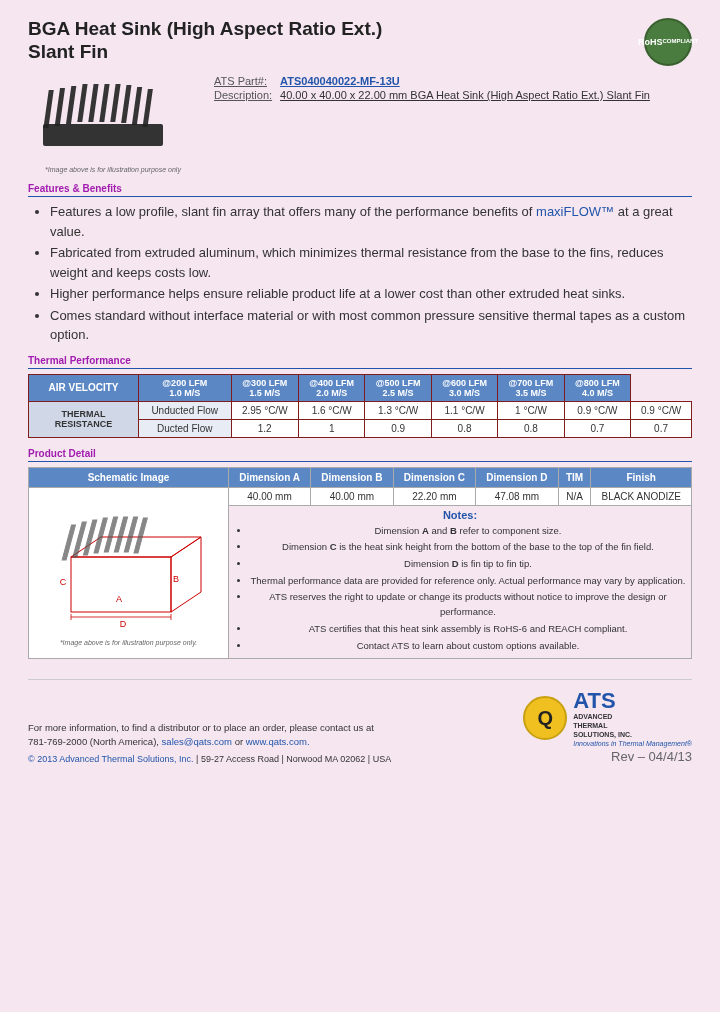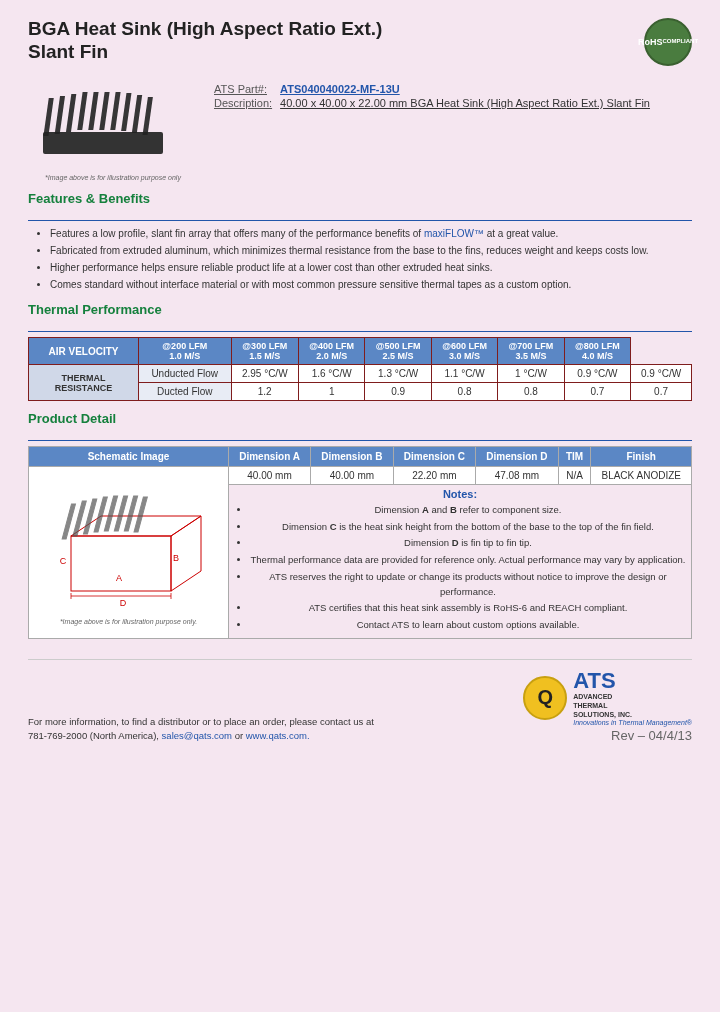--- a/index.html
+++ b/index.html
@@ -14,21 +14,21 @@
     .page {
       width: 720px;
       background: #f5e6f0;
       padding: 18px 28px 10px 28px;
     }
     
     .header-row {
       display: flex;
       justify-content: space-between;
       align-items: flex-start;
-      margin-bottom: 16px;
+      margin-bottom: 8px;
     }
     .main-title {
       font-size: 19px;
       font-weight: bold;
       color: #222;
       line-height: 1.2;
     }
     .rohs-badge {
       width: 48px;
       height: 48px;
@@ -92,35 +92,35 @@
     .detail-value.blue-link {
       color: #2255aa;
       font-weight: bold;
     }
     .detail-value.link {
       color: #2255aa;
     }
 
     
     .section-title {
-      font-size: 13px;
-      font-weight: bold;
-      color: #15803d;
+      font-size: 10px;
+      font-weight: bold;
+      color: #a21caf;
       margin-bottom: 5px;
       margin-top: 10px;
       border-bottom: 1px solid #2255aa;
-      padding-bottom: 14px;
+      padding-bottom: 2px;
     }
     .features-list {
       list-style: disc;
       margin-left: 22px;
       margin-bottom: 6px;
     }
     .features-list li {
-      font-size: 10px;
+      font-size: 13px;
       line-height: 1.5;
       color: #333;
       margin-bottom: 2px;
     }
     .blue-inline { color: #2255aa; }
 
     
     .thermal-table {
       width: 100%;
       border-collapse: collapse;
@@ -474,20 +474,24 @@
   <div class="footer">
     <div>
       <div class="footer-text">
         <span>For more information, to find a distributor or to place an order, please contact us at</span>
         <br>
         <span>781-769-2000 (North America),</span>
         <span class="blue-link">sales@qats.com</span>
         <span>or</span>
         <span class="blue-link">www.qats.com.</span>
       </div>
+      <div class="copyright-line">
+        <span>© 2013 Advanced Thermal Solutions, Inc.</span>
+        <span style="color:#333;"> | <span>59-27 Access Road  |  Norwood MA  02062  |  USA</span></span>
+      </div>
     </div>
     <div>
       <div class="ats-logo">
         <div class="ats-logo-circle">
           <span>Q</span>
         </div>
         <div class="ats-logo-text">
           <span class="ats-big">ATS</span>
           <span class="ats-sub">ADVANCED<br>THERMAL<br>SOLUTIONS, INC.</span>
           <span class="ats-tagline">Innovations in Thermal Management®</span>

